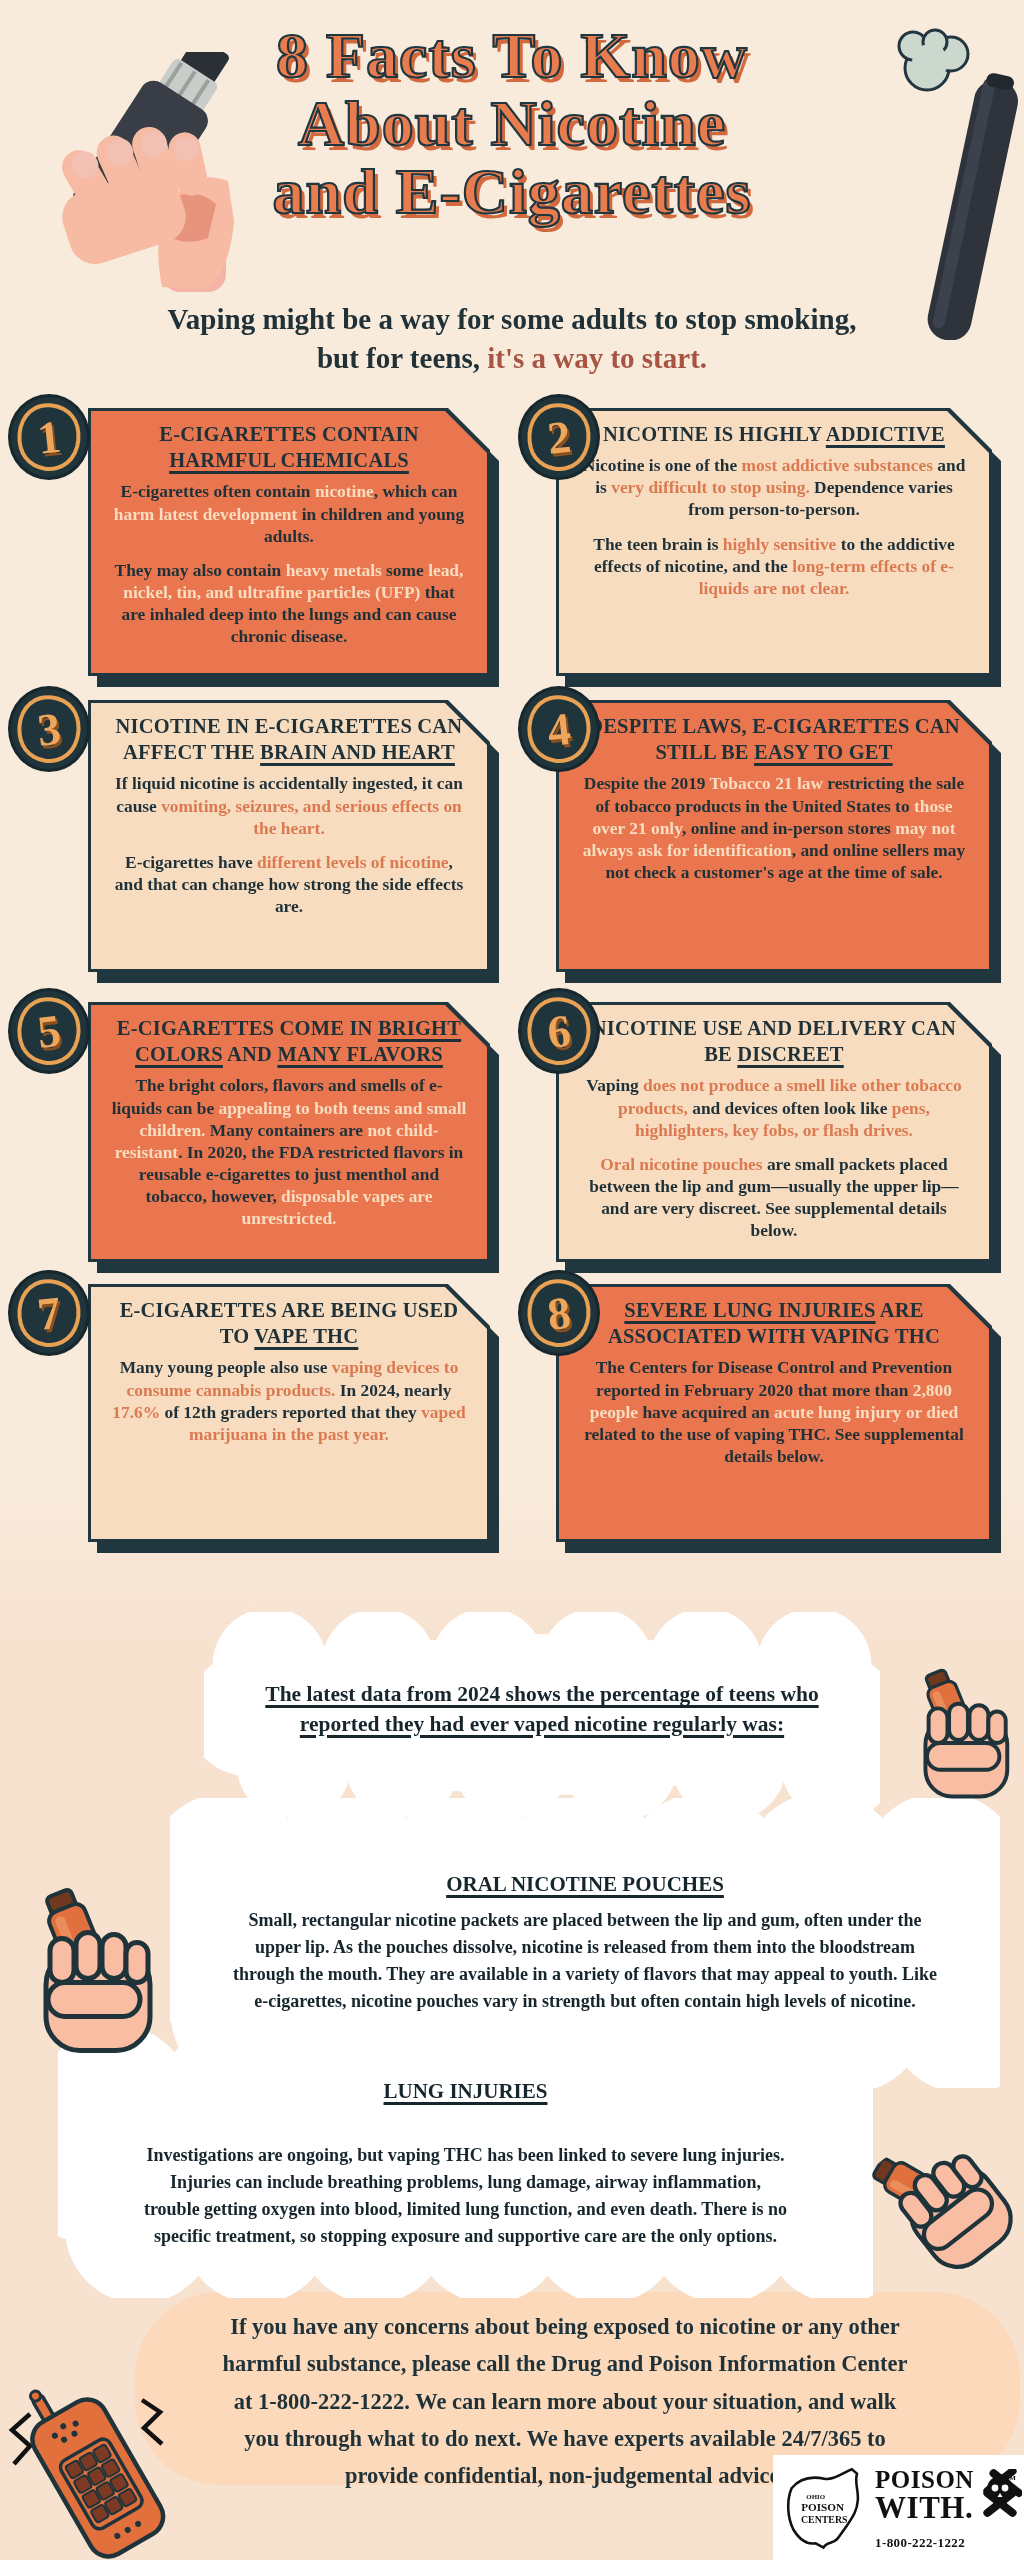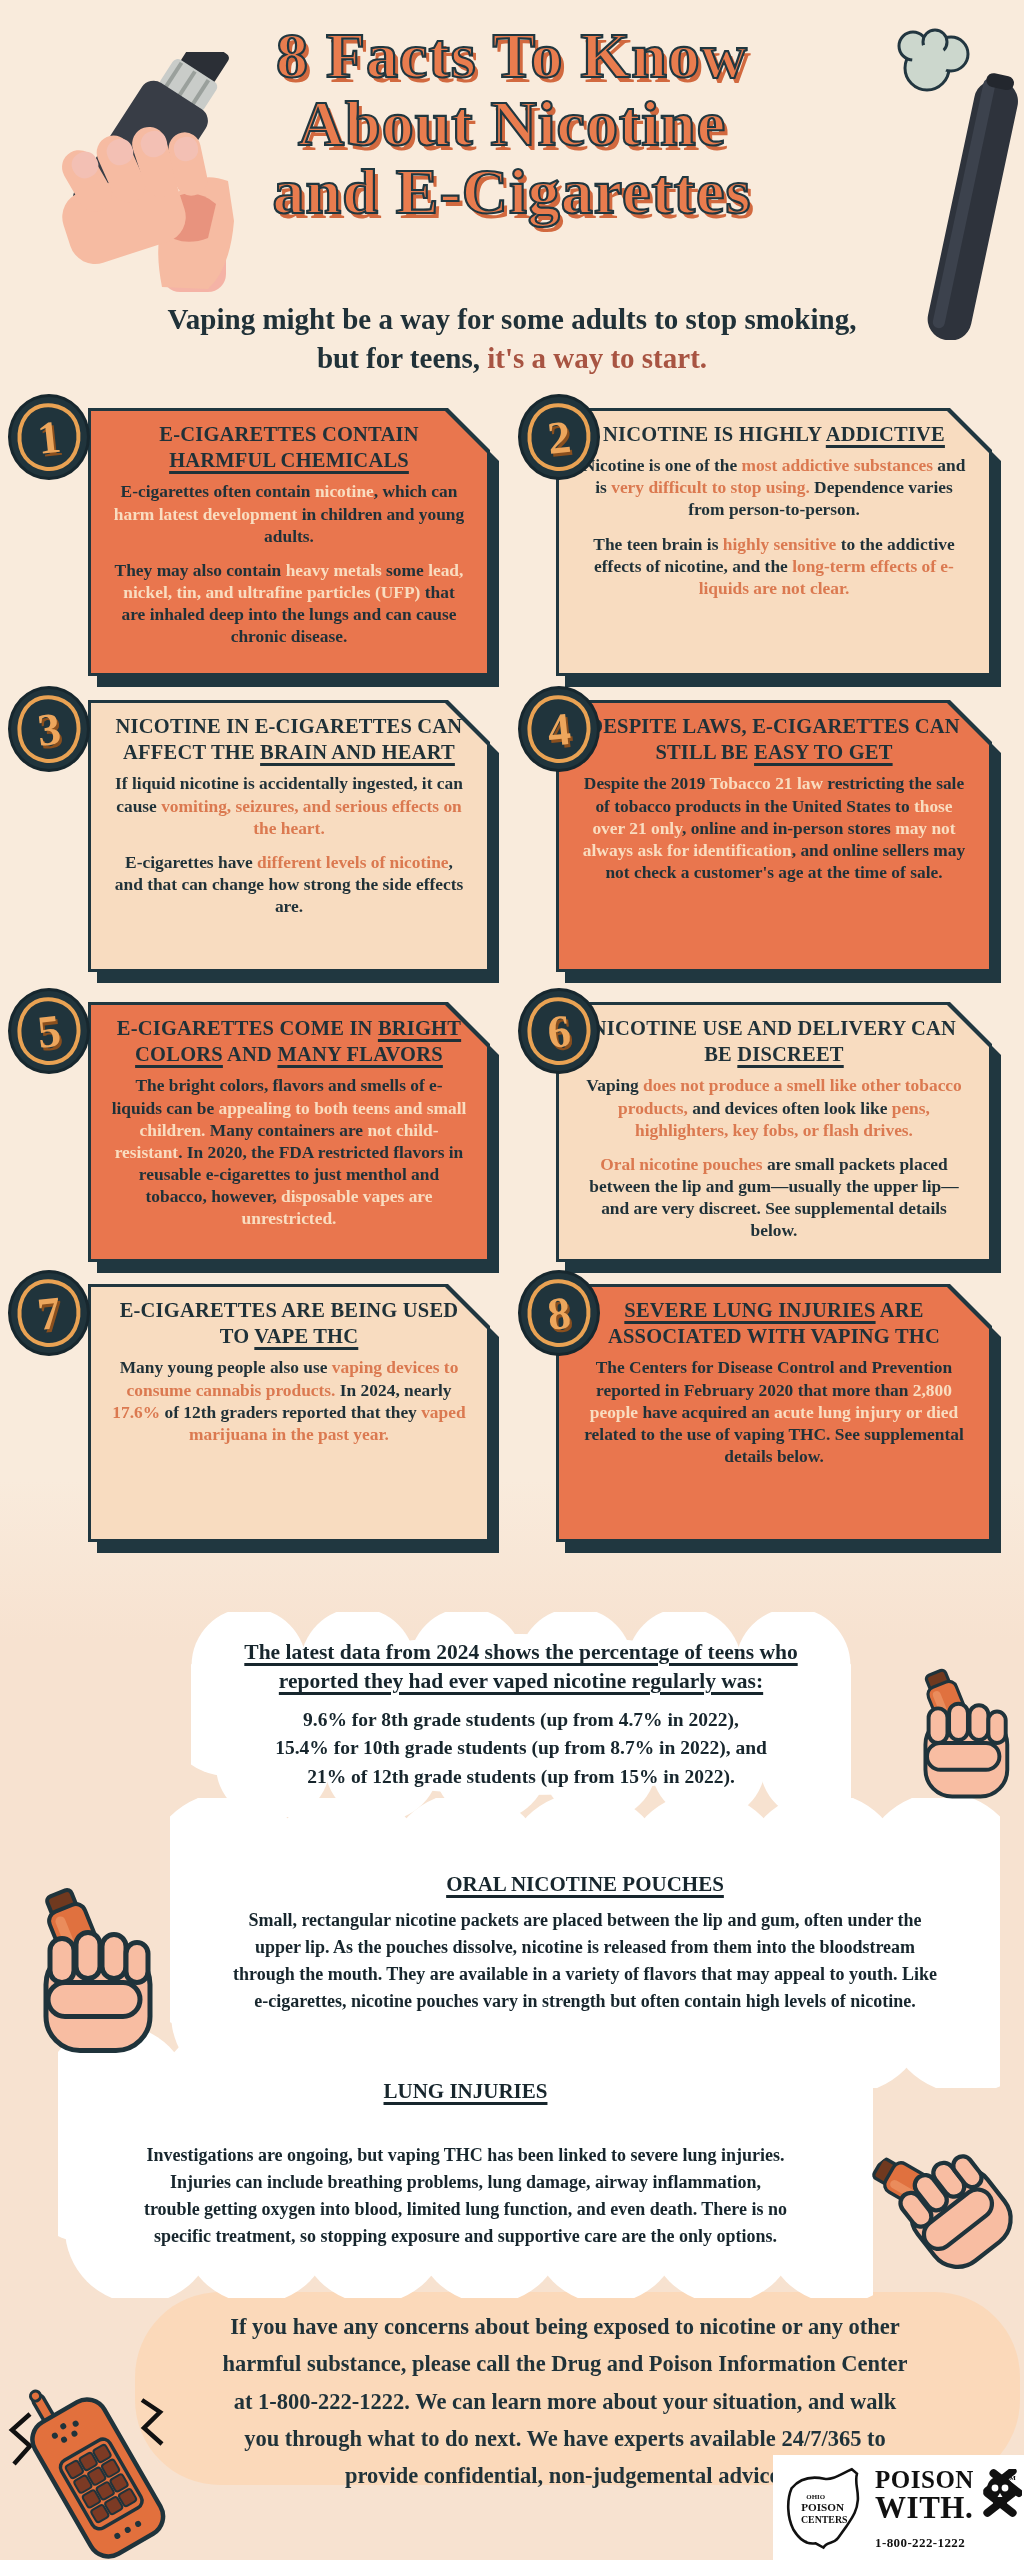--- a/index.html
+++ b/index.html
@@ -244,45 +244,40 @@
         <div class="fact-body">
           <p><span>The Centers for Disease Control and Prevention reported in February 2020 that more than </span><span class="hl">2,800 people</span><span> have acquired an </span><span class="hl">acute lung injury or died</span><span> related to the use of vaping THC. See supplemental details below.</span></p>
         </div>
       </div>
       <div class="badge" style="left: -38px; top: -14px;">
         <div class="badge-circle"></div>
         <span class="badge-num">8</span>
       </div>
     </div>
 
-  <div class="cloud" id="cloud-0" style="left:191px;top:1612px;width:660px;height:205px;">
+  <div class="cloud" id="cloud-0" style="left:204px;top:1612px;width:660px;height:205px;padding-left:16px;">
     <svg class="cloud-svg" viewBox="0 0 660 205">
         <ellipse cx="330" cy="102.5" rx="285" ry="80.5" fill="#ffffff"></ellipse>
         <circle cx="58" cy="53.300000000000004" r="57.400000000000006" fill="#ffffff"></circle>
         <circle cx="82" cy="151.7" r="57.400000000000006" fill="#ffffff"></circle>
         <circle cx="166.8" cy="53.300000000000004" r="57.400000000000006" fill="#ffffff"></circle>
         <circle cx="190.8" cy="151.7" r="57.400000000000006" fill="#ffffff"></circle>
         <circle cx="275.6" cy="53.300000000000004" r="57.400000000000006" fill="#ffffff"></circle>
         <circle cx="299.6" cy="151.7" r="57.400000000000006" fill="#ffffff"></circle>
         <circle cx="384.4" cy="53.300000000000004" r="57.400000000000006" fill="#ffffff"></circle>
         <circle cx="408.4" cy="151.7" r="57.400000000000006" fill="#ffffff"></circle>
         <circle cx="493.2" cy="53.300000000000004" r="57.400000000000006" fill="#ffffff"></circle>
         <circle cx="517.2" cy="151.7" r="57.400000000000006" fill="#ffffff"></circle>
         <circle cx="602" cy="53.300000000000004" r="57.400000000000006" fill="#ffffff"></circle>
         <circle cx="626" cy="151.7" r="57.400000000000006" fill="#ffffff"></circle>
         <circle cx="36" cy="102.5" r="61.5" fill="#ffffff"></circle>
         <circle cx="624" cy="102.5" r="61.5" fill="#ffffff"></circle>
       </svg>
     <div class="cloud-inner">
       <p class="cloud-title">The latest data from 2024 shows the percentage of teens who reported they had ever vaped nicotine regularly was:</p>
-      <div class="cloud-lines">
-        <p>9.6% for 8th grade students (up from 4.7% in 2022),</p>
-        <p>15.4% for 10th grade students (up from 8.7% in 2022), and</p>
-        <p>21% of 12th grade students (up from 15% in 2022).</p>
-      </div>
     </div>
   </div>
 
   <div class="cloud" id="cloud-1" style="left:170px;top:1798px;width:830px;height:290px;">
     <svg class="cloud-svg" viewBox="0 0 830 290">
         <ellipse cx="415" cy="145" rx="370" ry="123" fill="#ffffff"></ellipse>
         <circle cx="58" cy="75.4" r="81.2" fill="#ffffff"></circle>
         <circle cx="82" cy="214.6" r="81.2" fill="#ffffff"></circle>
         <circle cx="177" cy="75.4" r="81.2" fill="#ffffff"></circle>
         <circle cx="201" cy="214.6" r="81.2" fill="#ffffff"></circle>

